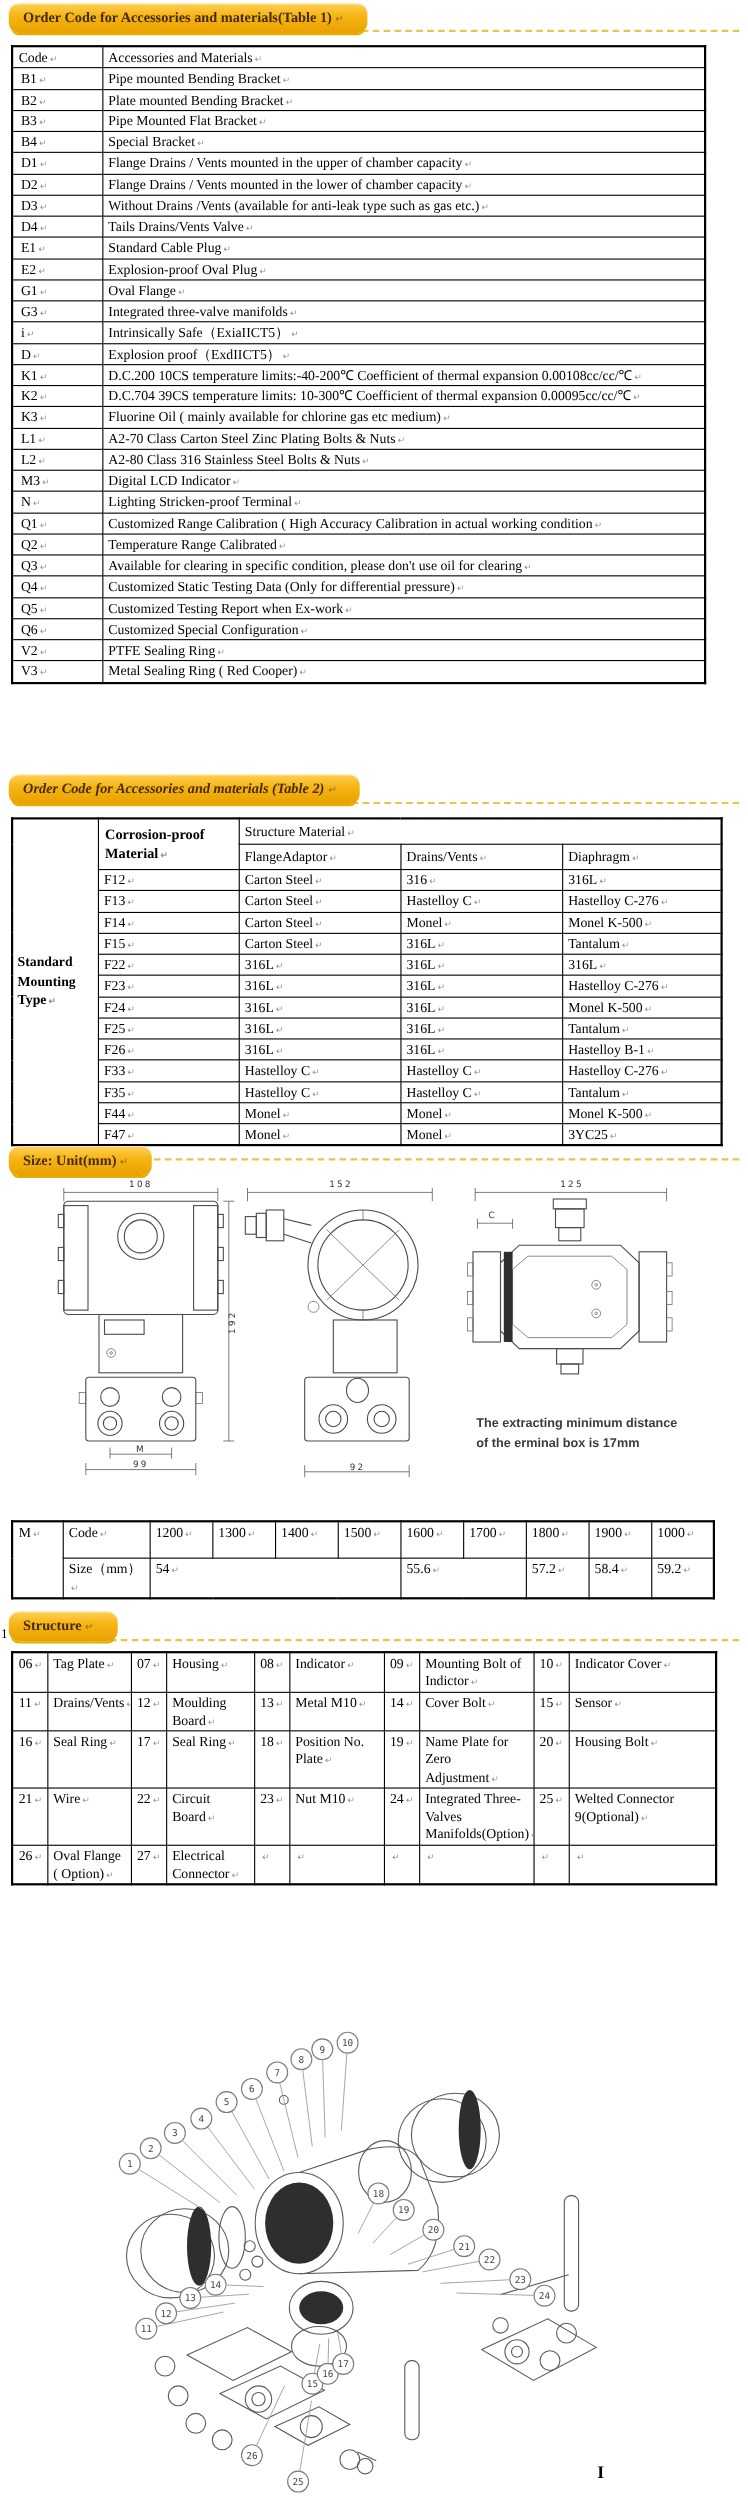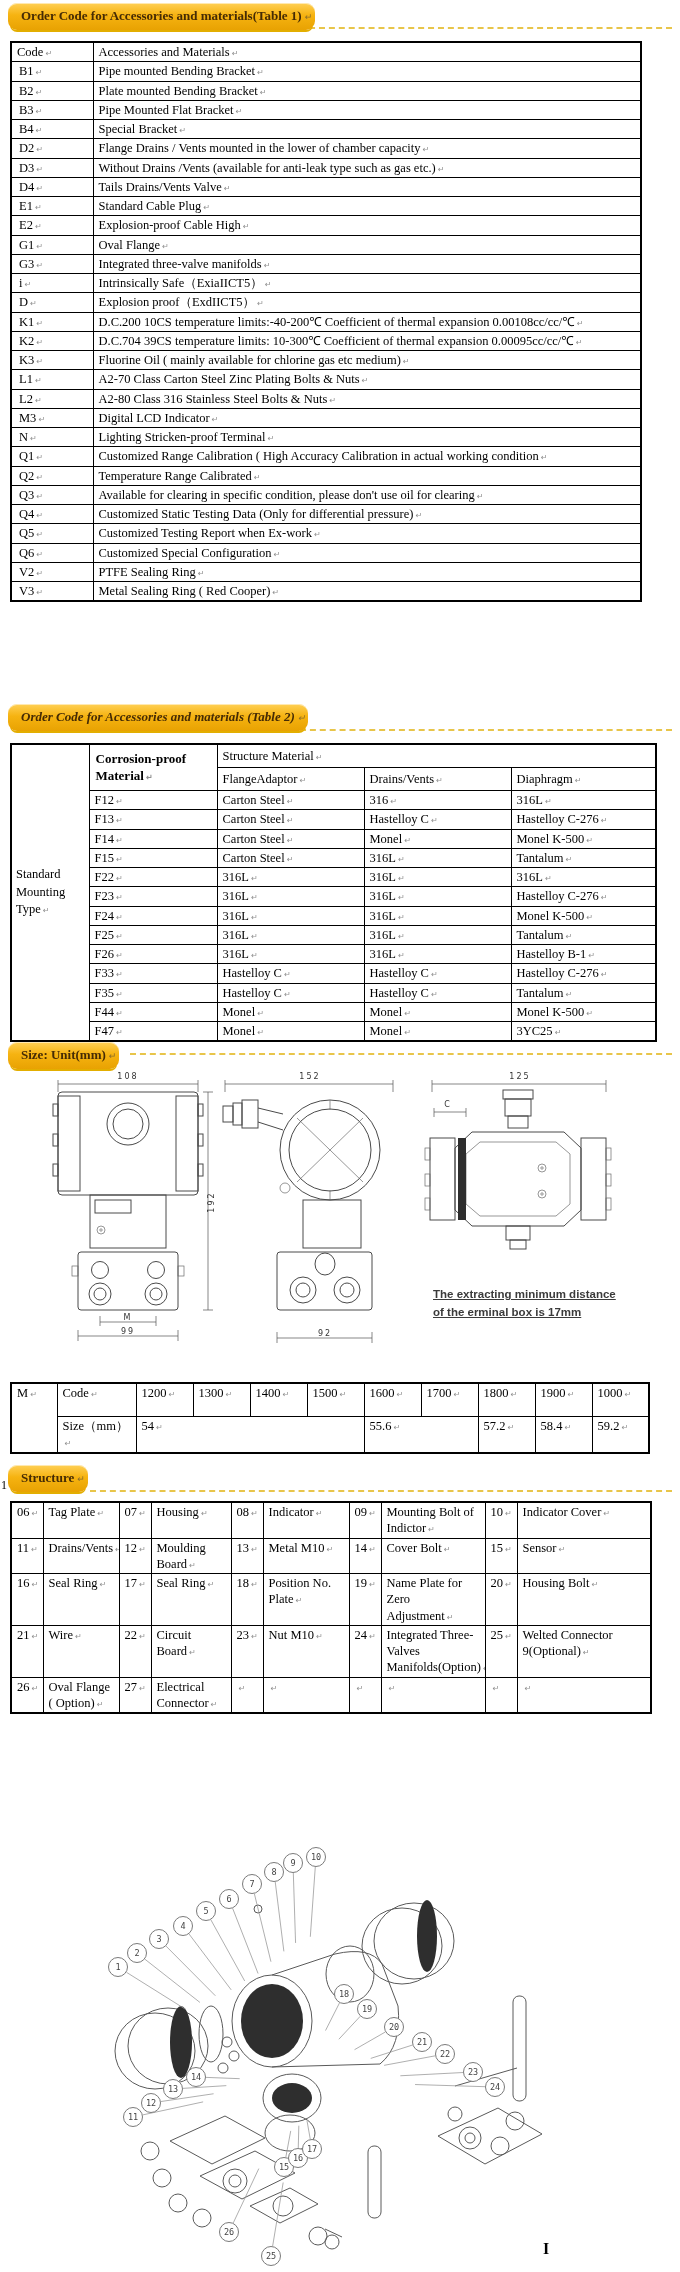--- a/index.html
+++ b/index.html
@@ -3,37 +3,37 @@
 <meta charset="utf-8">
 <style>
   html,body{margin:0;padding:0;}
   body{width:680px;height:2272px;position:relative;background:#ffffff;
        font-family:"Liberation Serif", serif;color:#000;}
   .abs{position:absolute;}
 
   
   .badge{position:absolute;z-index:3;
     background:linear-gradient(180deg,#ffd056 0%,#f6b311 45%,#e8a202 100%);
-    border-radius:9px;padding:5px 3px 6px 13px;
+    border-radius:9px;padding:5px 22px 6px 13px;
     font-weight:bold;font-size:13px;color:#452b05;
     box-shadow:0 4px 0 -2px #e3ae00, inset 0 1px 0 rgba(255,255,255,.55);
     white-space:nowrap;}
   .badge::after{content:"\21B5";color:#8a6d2a;font-weight:normal;font-size:9px;margin-left:3px;}
   .dash{position:absolute;z-index:1;border-top:2px dashed #e8c54a;height:0;}
 
   
   table.dtable{border-collapse:collapse;border:2px solid #000;background:#fff;table-layout:fixed;}
   table.dtable td, table.dtable th{border:1px solid #000;font-size:12.5px;line-height:1.3;
      padding:1px 5px;vertical-align:top;text-align:left;font-weight:normal;overflow:hidden;}
   table.dtable td::after, table.dtable th::after{content:"\21B5";color:#8f8f8f;font-size:8px;margin-left:2px;}
   .t1 th{font-weight:bold;font-size:13px;text-align:center;padding:3px 5px;}
   .t1 td.code{padding-left:7px;}
 
   .t2 td{text-align:center;padding:0 3px;height:16px;line-height:1.25;}
-  .t2 td.sidecell{font-weight:normal;text-align:left;vertical-align:middle;padding:2px 4px;line-height:1.4;}
+  .t2 td.sidecell{font-weight:bold;text-align:left;vertical-align:middle;padding:2px 4px;line-height:1.4;}
   .t2 td.mathdr{font-weight:bold;text-align:left;vertical-align:middle;padding:2px 6px;font-size:13px;}
   .t2 td.shdr{height:20px;vertical-align:middle;}
 
   .mt td{text-align:center;vertical-align:middle;height:30px;font-size:13px;}
 
   .st td{font-size:12px;line-height:1.35;padding:2px 4px;}
 
   
   svg .ln{stroke:#4a4a4a;stroke-width:1;fill:none;}
   svg .lnthin{stroke:#6a6a6a;stroke-width:.7;fill:none;}
@@ -87,38 +87,42 @@
       </tr>
       <tr>
         <td class="code">B3</td>
         <td class="desc">Pipe Mounted Flat Bracket</td>
       </tr>
       <tr>
         <td class="code">B4</td>
         <td class="desc">Special Bracket</td>
       </tr>
       <tr>
+        <td class="code">D1</td>
+        <td class="desc">Flange Drains / Vents mounted in the upper of chamber capacity</td>
+      </tr>
+      <tr>
         <td class="code">D2</td>
         <td class="desc">Flange Drains / Vents mounted in the lower of chamber capacity</td>
       </tr>
       <tr>
         <td class="code">D3</td>
         <td class="desc">Without Drains /Vents (available for anti-leak type such as gas etc.)</td>
       </tr>
       <tr>
         <td class="code">D4</td>
         <td class="desc">Tails Drains/Vents Valve</td>
       </tr>
       <tr>
         <td class="code">E1</td>
         <td class="desc">Standard Cable Plug</td>
       </tr>
       <tr>
         <td class="code">E2</td>
-        <td class="desc">Explosion-proof Cable High</td>
+        <td class="desc">Explosion-proof Oval Plug</td>
       </tr>
       <tr>
         <td class="code">G1</td>
         <td class="desc">Oval Flange</td>
       </tr>
       <tr>
         <td class="code">G3</td>
         <td class="desc">Integrated three-valve manifolds</td>
       </tr>
       <tr>
@@ -386,21 +390,21 @@
     <rect class="lnthin" x="186" y="104" width="5" height="12"></rect>
     <rect class="lnthin" x="186" y="128" width="5" height="12"></rect>
   <circle class="lnthin" cx="122" cy="98" r="4"></circle>
     <circle class="lnthin" cx="122" cy="98" r="1.2"></circle>
   <circle class="lnthin" cx="122" cy="124" r="4"></circle>
     <circle class="lnthin" cx="122" cy="124" r="1.2"></circle>
   <rect class="ln" x="86" y="156" width="24" height="14"></rect>
     <rect class="ln" x="90" y="170" width="16" height="9"></rect>
 </svg>
 
-<div class="note" style="top:1286px;left:433px;width:200px;text-decoration:underline;">
+<div class="note" style="top:1286px;left:433px;width:200px;">
   <div>The extracting minimum distance</div>
   <div>of the erminal box is 17mm</div>
 </div>
 
 <table class="dtable mt abs" style="top:1382px;left:10px;width:638px;">
   <colgroup>
       <col style="width:46px">
       <col style="width:79px">
     <col style="width:57px">
       <col style="width:57px">

